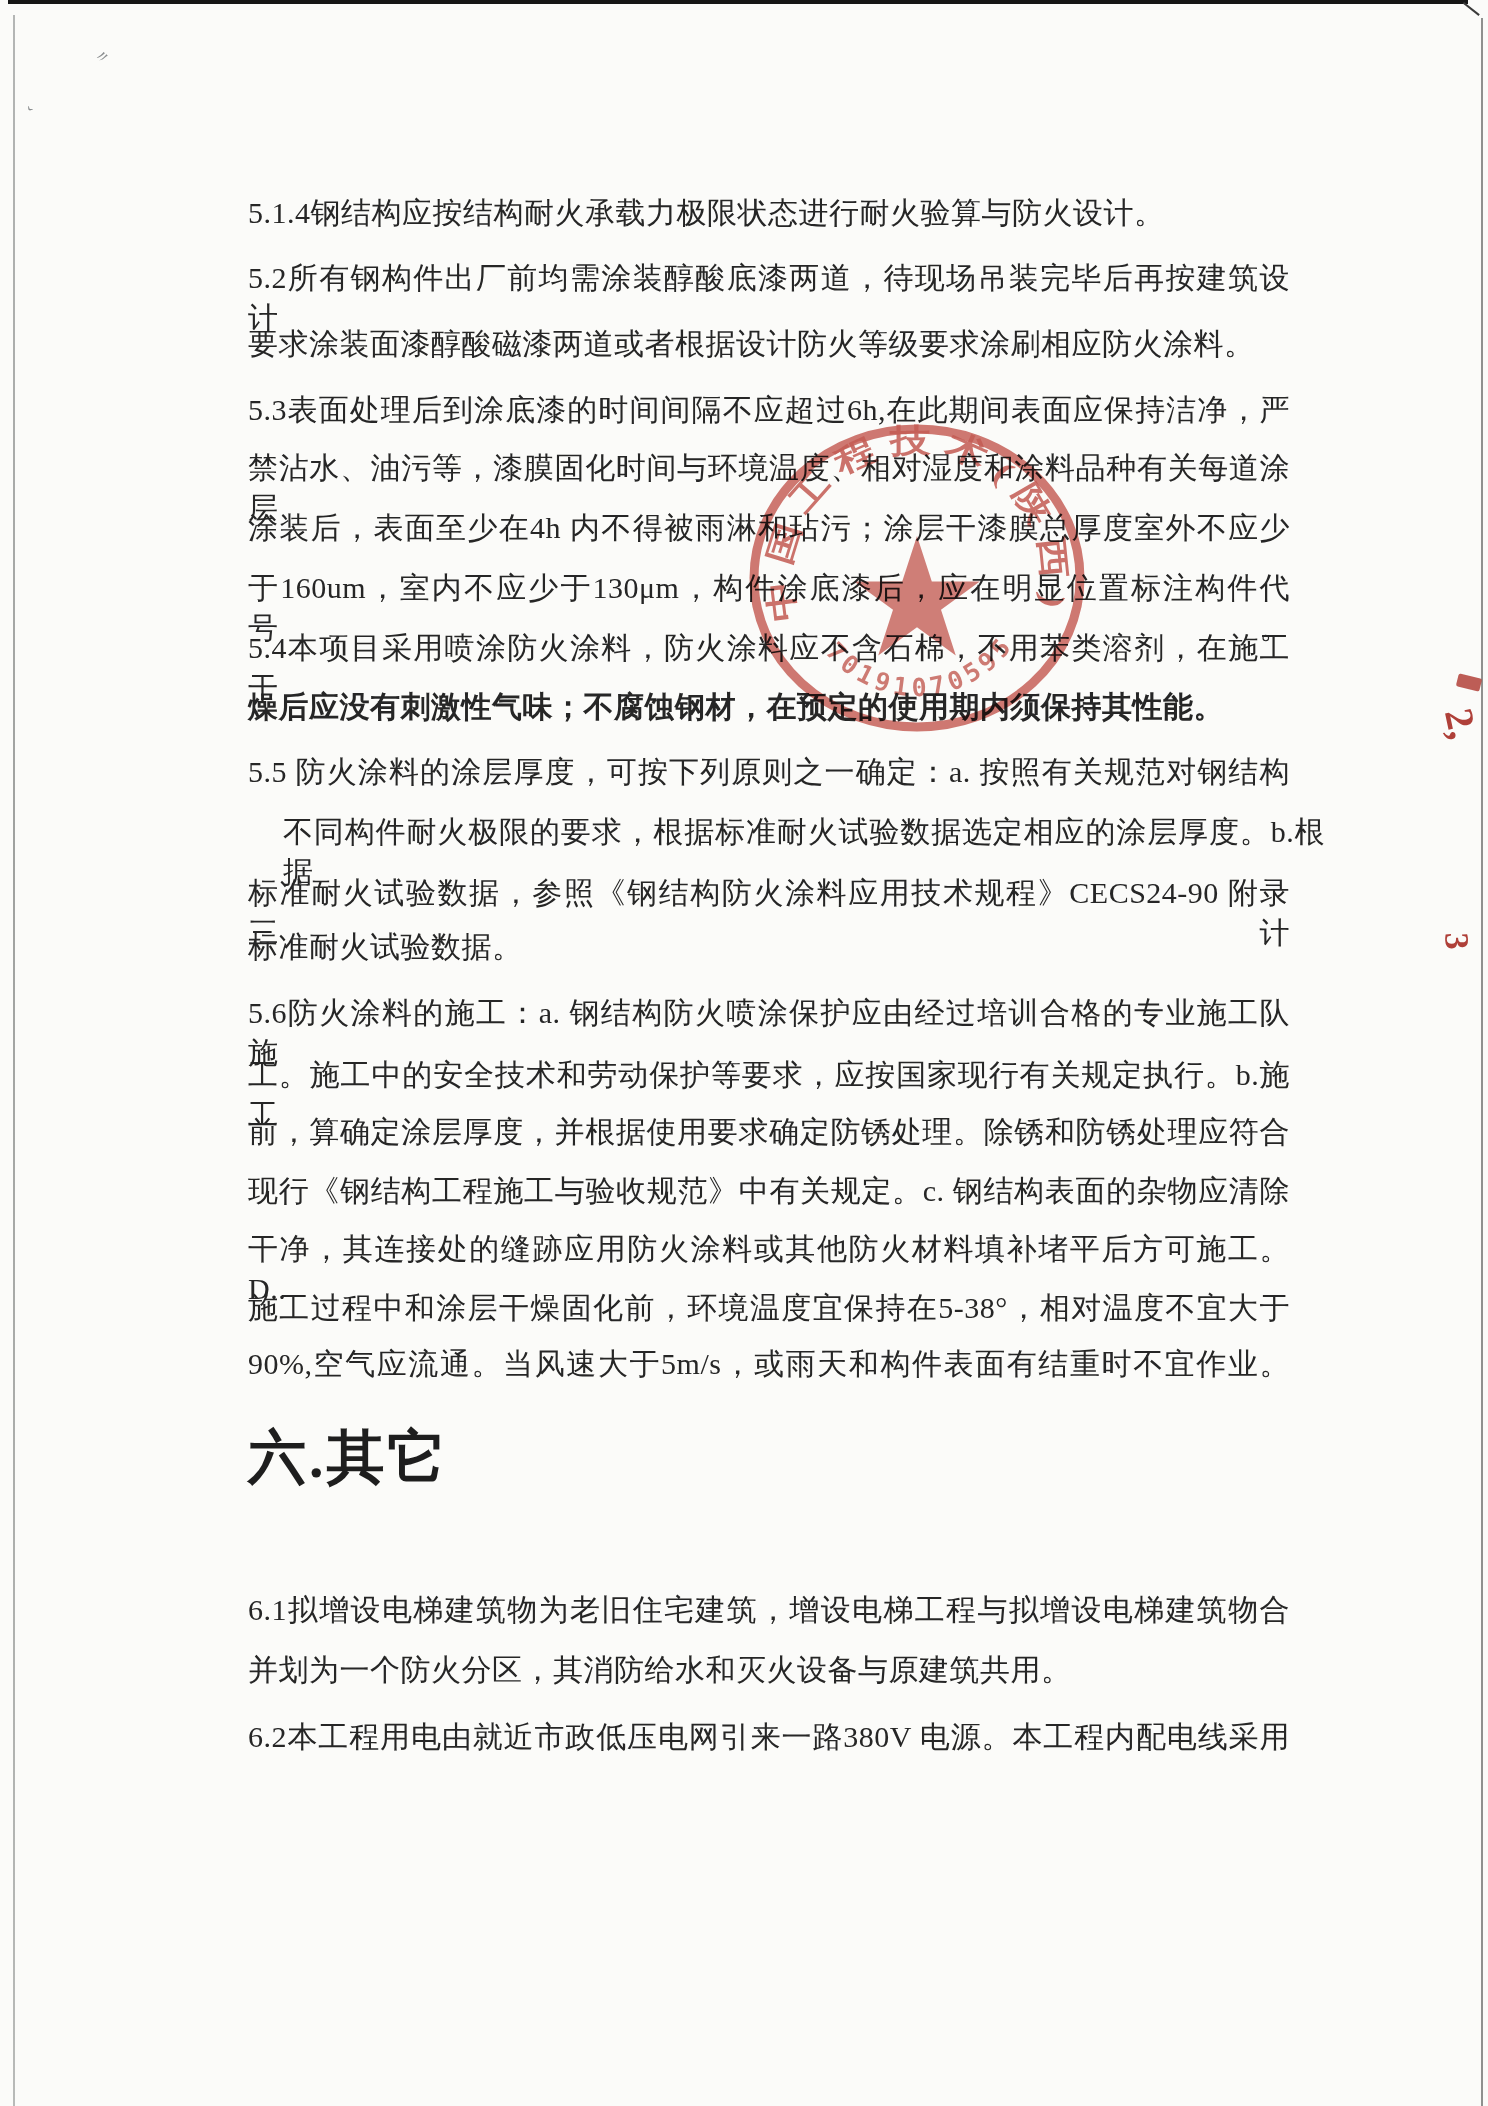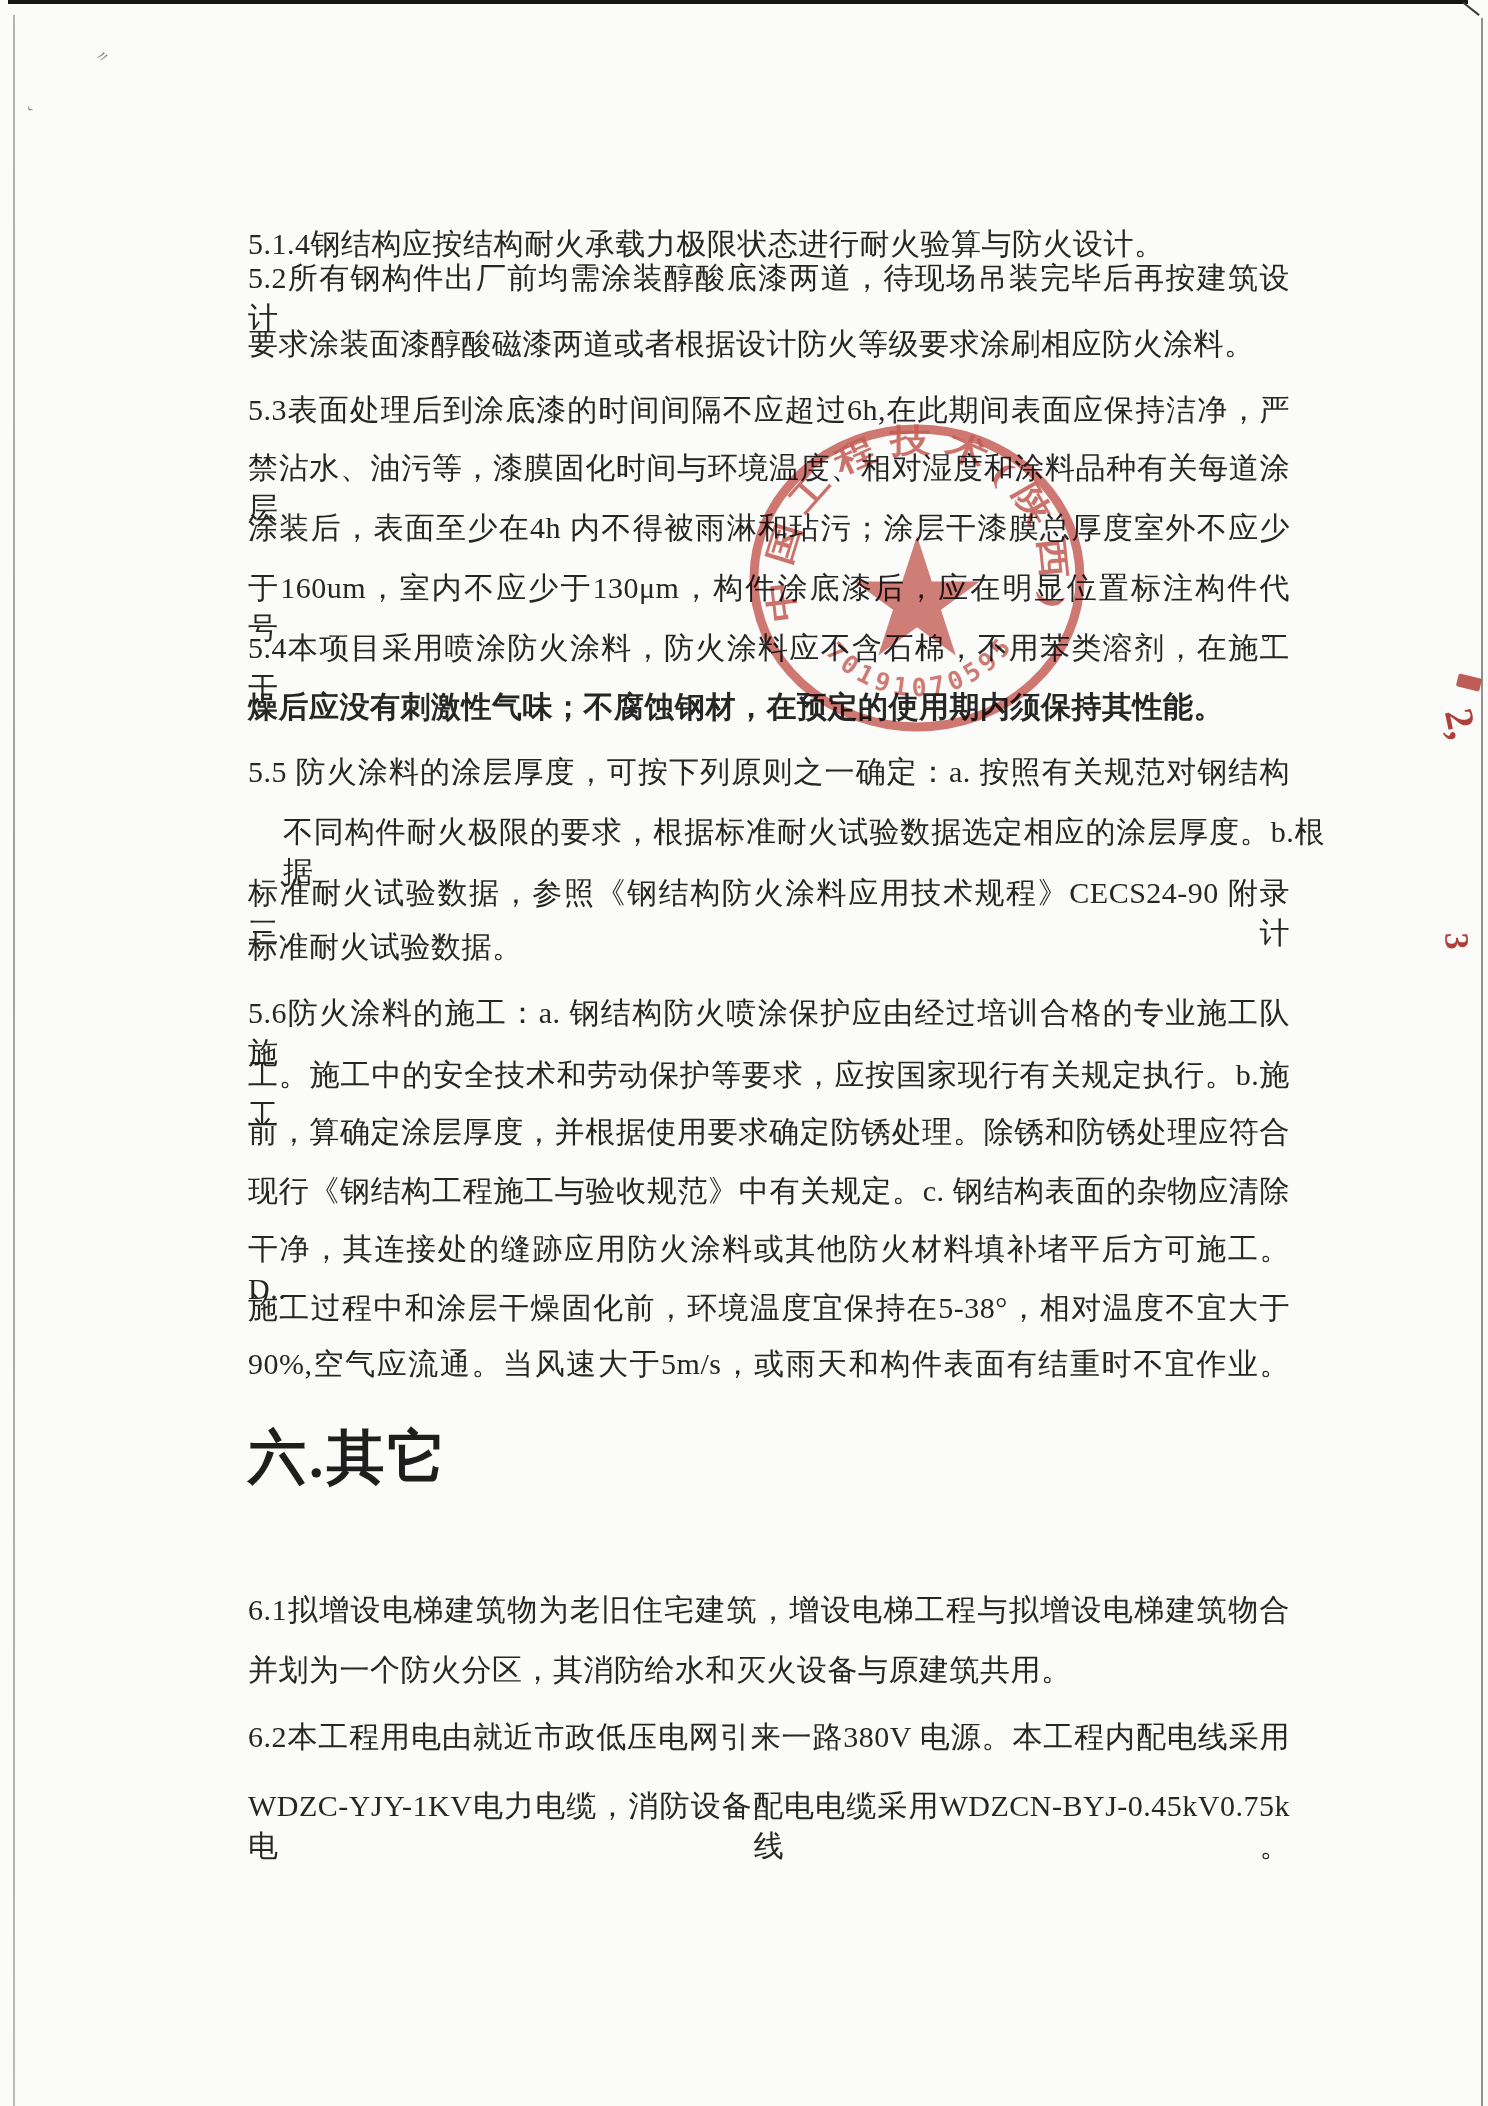--- a/index.html
+++ b/index.html
@@ -42,21 +42,21 @@
 
 <div class="page">
 
   <div class="edge-top"></div>
   <div class="edge-top-corner"></div>
   <div class="edge-left"></div>
   <div class="edge-right"></div>
   <div class="speck" style="left:93px;top:48px;transform:rotate(40deg);">〃</div>
   <div class="speck" style="left:24px;top:104px;transform:rotate(35deg);">ˇ</div>
 
-  <div class="ln last" style="top:193px;margin-top:31px;">5.1.4钢结构应按结构耐火承载力极限状态进行耐火验算与防火设计。</div>
+  <div class="ln last" style="top:193px;">5.1.4钢结构应按结构耐火承载力极限状态进行耐火验算与防火设计。</div>
   <div class="ln" style="top:258px;">5.2所有钢构件出厂前均需涂装醇酸底漆两道，待现场吊装完毕后再按建筑设计</div>
   <div class="ln last" style="top:324px;">要求涂装面漆醇酸磁漆两道或者根据设计防火等级要求涂刷相应防火涂料。</div>
   <div class="ln" style="top:390px;">5.3表面处理后到涂底漆的时间间隔不应超过6h,在此期间表面应保持洁净，严</div>
   <div class="ln" style="top:448px;">禁沾水、油污等，漆膜固化时间与环境温度、相对湿度和涂料品种有关每道涂层</div>
   <div class="ln" style="top:508px;">涂装后，表面至少在4h 内不得被雨淋和玷污；涂层干漆膜总厚度室外不应少</div>
   <div class="ln" style="top:568px;">于160um，室内不应少于130μm，构件涂底漆后，应在明显位置标注构件代号。</div>
   <div class="ln" style="top:628px;">5.4本项目采用喷涂防火涂料，防火涂料应不含石棉，不用苯类溶剂，在施工干</div>
   <div class="ln last" style="top:687px;font-weight:bold;">燥后应没有刺激性气味；不腐蚀钢材，在预定的使用期内须保持其性能。</div>
   <div class="ln" style="top:752px;">5.5 防火涂料的涂层厚度，可按下列原则之一确定：a.  按照有关规范对钢结构</div>
   <div class="ln" style="top:812px;margin-left:35px;">不同构件耐火极限的要求，根据标准耐火试验数据选定相应的涂层厚度。b.根据</div>
@@ -68,21 +68,20 @@
   <div class="ln" style="top:1171px;">现行《钢结构工程施工与验收规范》中有关规定。c.  钢结构表面的杂物应清除</div>
   <div class="ln" style="top:1229px;">干净，其连接处的缝跡应用防火涂料或其他防火材料填补堵平后方可施工。D..</div>
   <div class="ln" style="top:1288px;">施工过程中和涂层干燥固化前，环境温度宜保持在5-38°，相对温度不宜大于</div>
   <div class="ln" style="top:1344px;">90%,空气应流通。当风速大于5m/s，或雨天和构件表面有结重时不宜作业。</div>
 
   <div class="heading">六.其它</div>
 
   <div class="ln" style="top:1590px;">6.1拟增设电梯建筑物为老旧住宅建筑，增设电梯工程与拟增设电梯建筑物合</div>
   <div class="ln last" style="top:1650px;">并划为一个防火分区，其消防给水和灭火设备与原建筑共用。</div>
   <div class="ln" style="top:1717px;">6.2本工程用电由就近市政低压电网引来一路380V 电源。本工程内配电线采用</div>
-  <div class="ln" style="top:1786px;">WDZC-YJY-1KV电力电缆，消防设备配电电缆采用WDZCN-BYJ-0.45kV0.75k电线。</div>
 
   <svg class="stamp" viewBox="730 408 374 340">
     <defs>
       <path id="ringPath" d="M 798.6,621.1 A 126,126 0 1 1 1035.4,621.1"></path>
       <path id="serialPath" d="M 820,646 A 118,118 0 0 0 1013,646"></path>
     </defs>
     <ellipse cx="917" cy="578" rx="163" ry="149" fill="none" stroke="#bf453d" stroke-width="9" opacity="0.82"></ellipse>
     <polygon opacity="0.78" fill="#bf453d" points="917,536 931.8,581.6 979.8,581.6 941,609.8 955.8,655.4 917,627.2 878.2,655.4 893,609.8 854.2,581.6 902.2,581.6"></polygon>
     <text font-size="33" font-weight="700" fill="#bf453d" opacity="0.85" letter-spacing="10" font-family="Liberation Serif, DejaVu Serif, serif">
       <textPath href="#ringPath" startOffset="2" textLength="690" lengthAdjust="spacingAndGlyphs">中国工程技术(陕西)有限公司</textPath>

